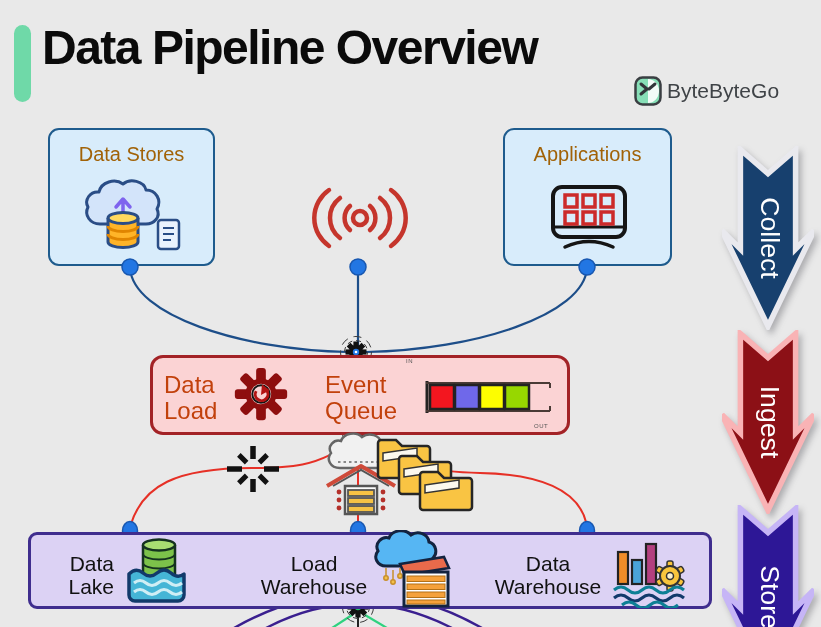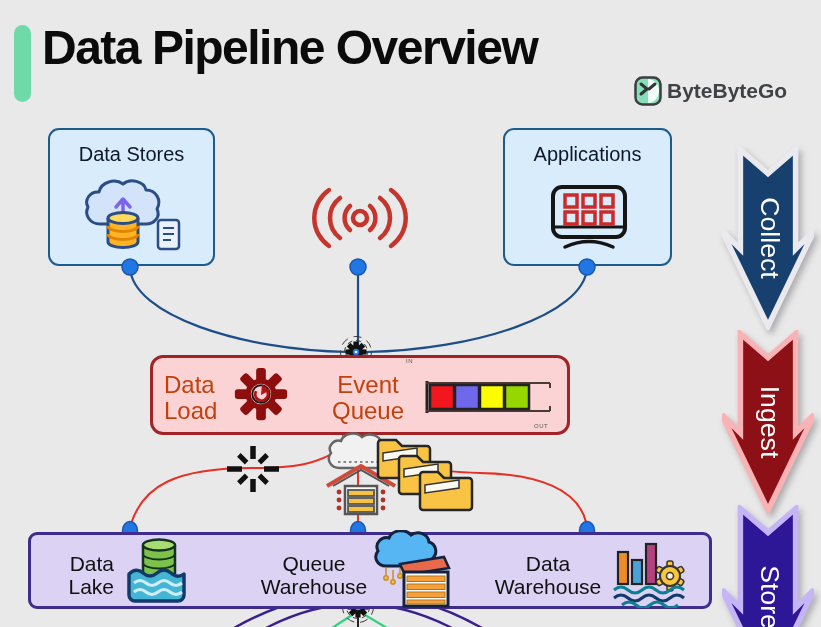--- a/index.html
+++ b/index.html
@@ -3,24 +3,24 @@
 <meta charset="utf-8">
 <style>
   html,body{margin:0;padding:0;background:#cfcfcf;}
   .canvas{position:relative;width:821px;height:627px;background:#e9e9e9;overflow:hidden;
           font-family:"Liberation Sans",sans-serif;color:#0c0c0c;padding-left:42px;}
   .abs{position:absolute;}
   
   .accent-bar{left:14px;top:25px;width:17px;height:77px;border-radius:9px;background:#6fd9a8;}
   .page-title{left:42px;top:20px;font-size:48px;font-weight:bold;letter-spacing:-1.5px;color:#0b0b0b;white-space:nowrap;}
   .brand{left:634px;top:76px;display:flex;align-items:center;gap:5px;}
-  .brand-name{font-size:21px;font-weight:700;color:#3f4347;}
+  .brand-name{font-size:21px;font-weight:400;color:#3f4347;}
   
   .src-box{top:128px;height:138px;border:2.5px solid;border-radius:11px;box-sizing:border-box;}
-  .src-label{width:100%;text-align:center;margin-top:13px;font-size:20px;color:#0f172a;}
+  .src-label{width:100%;text-align:center;margin-top:13px;font-size:20px;color:#a16207;}
   
   .pink-box{left:150px;top:355px;width:420px;height:80px;border:3px solid;border-radius:13px;box-sizing:border-box;}
   .two-line{font-size:24px;line-height:1.08;color:#c2410c;}
   .tiny-label{font-size:6px;color:#555;letter-spacing:.5px;}
   
   .purple-box{left:28px;top:532px;width:684px;height:77px;border:3px solid;border-radius:9px;box-sizing:border-box;}
   .store-label{font-size:21px;line-height:1.1;color:#111;text-align:right;}
   
   .stage-arrow{position:absolute;filter:drop-shadow(3px 4px 3px rgba(60,60,70,.35));}
   .stage-arrow text{fill:#ffffff;font-size:29px;font-family:"Liberation Sans",sans-serif;font-weight:500;
@@ -192,21 +192,21 @@
         <rect x="-5" y="-27" width="10" height="54" rx="3" transform="rotate(90)"></rect>
         <rect x="-5" y="-27" width="10" height="54" rx="3" transform="rotate(135)"></rect>
         <circle r="16"></circle>
       </g>
       <circle r="10.5" fill="#fbd3d4"></circle>
       <circle r="9" fill="none" stroke="#151515" stroke-width="2"></circle>
       <path d="M-5,-3 A6.5,6.5 0 1 0 5,-4.5" fill="none" stroke="#b31212" stroke-width="3"></path>
       <polygon points="1,-10 9,-4 0,1" fill="#b31212"></polygon>
     </g>
   </svg>
-  <div class="abs two-line" style="left:325px;top:372px;width:86px;text-align:center">Event Queue</div>
+  <div class="abs two-line" style="left:325px;top:372px;width:86px;">Event Queue</div>
   <svg class="abs" style="left:424px;top:374px" width="132" height="46" viewBox="0 0 132 46">
     <line x1="3" y1="7" x2="3" y2="39" stroke="#222" stroke-width="3"></line>
     <line x1="2" y1="9" x2="126" y2="9" stroke="#4a3b36" stroke-width="2"></line>
     <line x1="2" y1="37" x2="126" y2="37" stroke="#4a3b36" stroke-width="2"></line>
     <line x1="126" y1="9" x2="126" y2="14" stroke="#4a3b36" stroke-width="2"></line>
     <line x1="126" y1="37" x2="126" y2="32" stroke="#4a3b36" stroke-width="2"></line>
     <rect class="queue-sq" x="6" y="11" width="24" height="24" style="fill: rgb(243, 22, 31);"></rect>
     <rect class="queue-sq" x="31" y="11" width="24" height="24" style="fill: rgb(111, 104, 234);"></rect>
     <rect class="queue-sq" x="56" y="11" width="24" height="24" style="fill: rgb(253, 253, 0);"></rect>
     <rect class="queue-sq" x="81" y="11" width="24" height="24" style="fill: rgb(151, 215, 0);"></rect>
@@ -271,21 +271,21 @@
   <div class="abs store-label" style="left:60px;top:552px;width:54px">Data Lake</div>
   <svg class="abs" style="left:122px;top:538px" width="74" height="68" viewBox="0 0 74 68">
     <g transform="translate(37,0)">
       <path d="M-16,7 V36 a16,5.5 0 0 0 32,0 V7" fill="#7cc24a" stroke="#14321f" stroke-width="2.5"></path>
       <path d="M-16,16 a16,5.5 0 0 0 32,0 M-16,25 a16,5.5 0 0 0 32,0" fill="none" stroke="#14321f" stroke-width="2"></path>
       <ellipse cx="0" cy="7" rx="16" ry="5.5" fill="#a8dd72" stroke="#14321f" stroke-width="2.5"></ellipse>
     </g>
     <path d="M7,36 q7,-7 14,-1 t14,0 t14,0 t13,1 V57 a6,6 0 0 1 -6,6 H13 a6,6 0 0 1 -6,-6 z" fill="#45b5d6" stroke="#123a6b" stroke-width="3.5" stroke-linejoin="round"></path>
     <path d="M12,45 q6,-5 12,0 t12,0 t12,0 t12,0 M12,54 q6,-5 12,0 t12,0 t12,0 t12,0" fill="none" stroke="#cfeef5" stroke-width="3"></path>
   </svg>
-  <div class="abs store-label" style="left:250px;top:552px;width:128px;text-align:center">Queue Warehouse</div>
+  <div class="abs store-label" style="left:250px;top:552px;width:128px;text-align:center">Load Warehouse</div>
   <svg class="abs" style="left:372px;top:530px" width="80" height="78" viewBox="0 0 80 78">
     <path d="M14,36 C5,36 1,27 6,21 C2,13 10,6 17,8 C20,0 33,-2 39,5 C46,0 56,4 57,12 C64,14 66,23 61,28 C63,33 58,36 53,36 Z" fill="#56b6f3" stroke="#13233f" stroke-width="3"></path>
     <g stroke="#c98f2a" stroke-width="1.5" fill="#f3c14b">
       <line x1="14" y1="38" x2="14" y2="46"></line>
         <line x1="21" y1="40" x2="21" y2="50"></line>
         <line x1="28" y1="38" x2="28" y2="44"></line>
       <circle cx="14" cy="48" r="2.2"></circle>
         <circle cx="21" cy="52" r="2.2"></circle>
         <circle cx="28" cy="46" r="2.2"></circle>
     </g>

